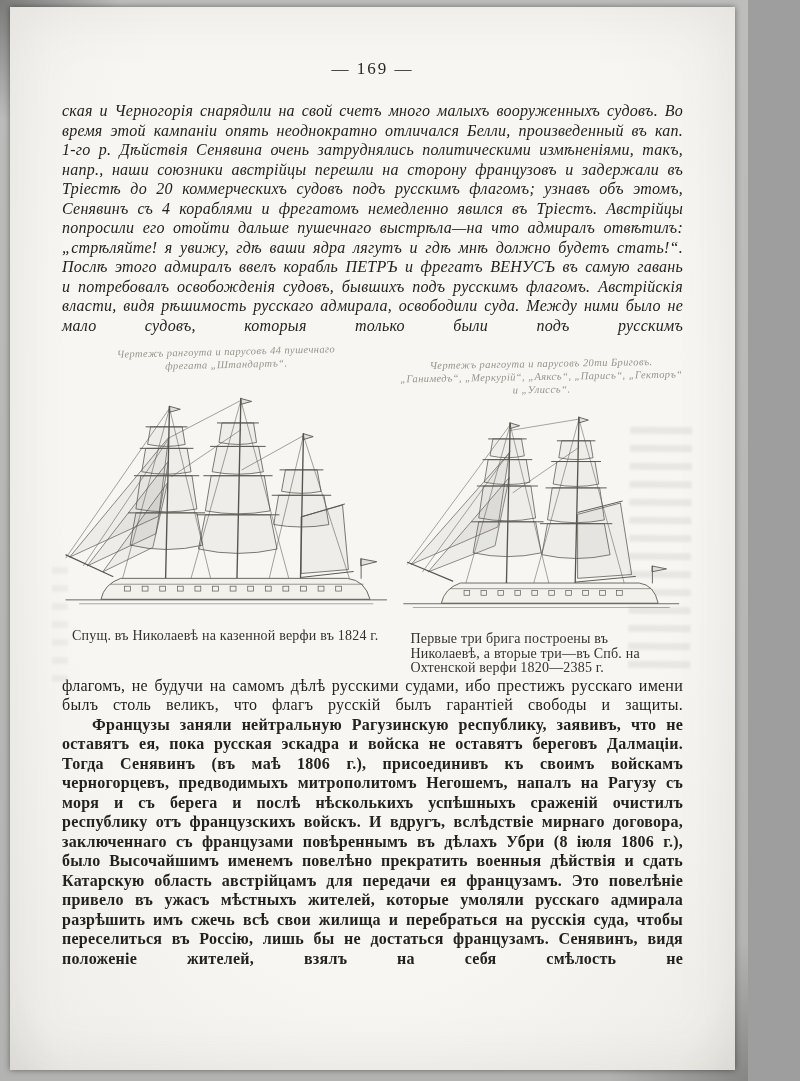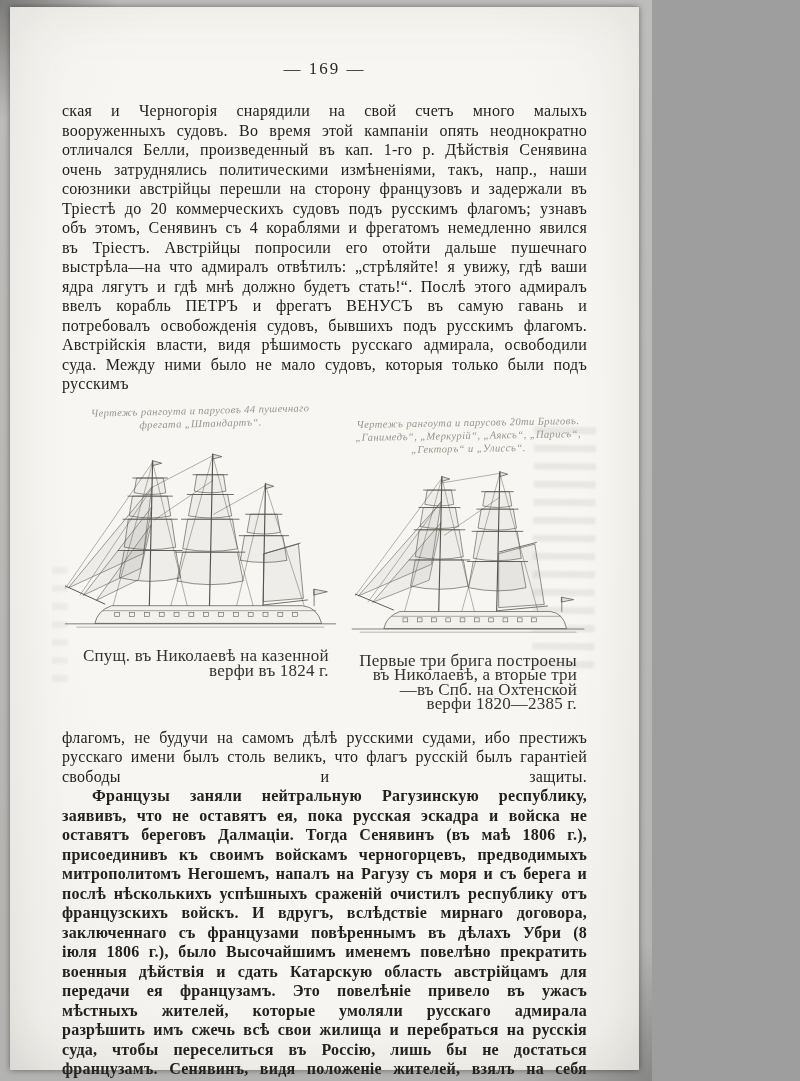--- a/index.html
+++ b/index.html
@@ -3,21 +3,21 @@
 <meta charset="utf-8">
 <style>
   html,body{margin:0;padding:0;}
   body{
     width:800px;height:1081px;
     background:#9e9e9e;
     font-family:"Liberation Serif","DejaVu Serif",serif;
     overflow:hidden;
   }
   .scan{
-    position:relative;width:652px;height:1081px;
+    position:relative;width:748px;height:1081px;
     background:
       radial-gradient(circle at 0 0, rgba(0,0,0,.35), rgba(0,0,0,0) 120px),
       radial-gradient(circle at 100% 100%, rgba(0,0,0,.25), rgba(0,0,0,0) 140px),
       linear-gradient(#bdbdbb,#b3b3b1);
   }
   .page{
     position:absolute;left:10px;top:7px;right:13px;bottom:11px;
     background:
       radial-gradient(ellipse at 50% 40%, #f7f6f2 60%, #efeeea 92%, #e4e3df 100%);
     box-shadow:0 0 6px rgba(0,0,0,.45), inset 0 0 60px rgba(120,115,100,.12);
@@ -36,22 +36,22 @@
   .para{
     font-size:16px;
     line-height:19.5px;
     text-align:justify;
     text-align-last:justify;
     letter-spacing:.25px;
     word-spacing:2.2px;
     color:#23221e;
     margin:0;
   }
-  .p1{margin-top:22px;}
-  .p2{margin-top:16px;}
+  .p1{margin-top:22px;font-style:italic;}
+  .p2{}
   .p3{text-indent:30px;font-weight:bold;}
   .figure-row{
     display:flex;
     gap:10px;
     margin-top:10px;
     align-items:flex-start;
   }
   .figure{position:relative;}
   .figure.left{width:358px;}
   .figure.right{width:308px;margin-top:12px;}
@@ -61,23 +61,23 @@
     line-height:13px;
     color:#98948a;
     text-align:center;
     transform:rotate(-1.4deg);
     height:32px;
     letter-spacing:.4px;
   }
   .figure.right .handwritten{transform:rotate(-1deg);}
   .diagram{display:block;width:100%;height:auto;}
   .printed-caption{
-    font-size:17px;
+    font-size:14px;
     line-height:14.5px;
-    text-align:right;
+    text-align:left;
     color:#34332e;
     letter-spacing:.2px;
     margin-top:6px;
     padding:0 10px;
   }
   .bleed{
     position:absolute;
     pointer-events:none;
     filter:blur(1.3px);
     opacity:.45;

